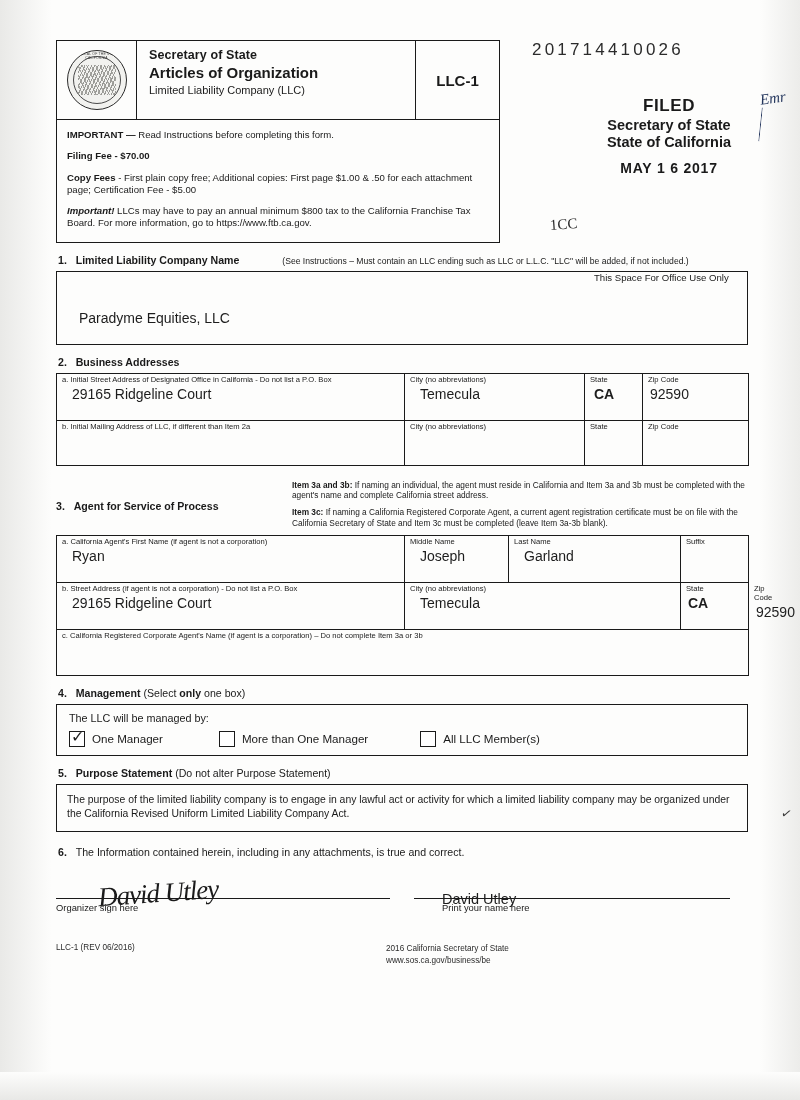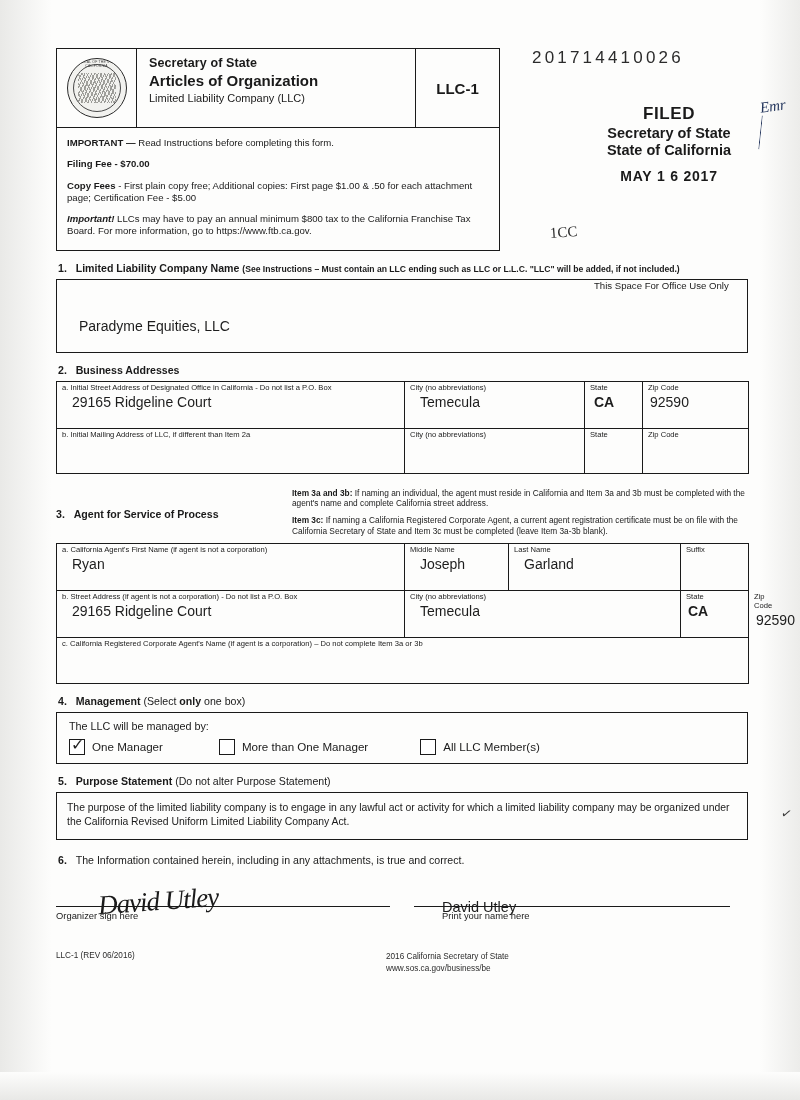--- a/index.html
+++ b/index.html
@@ -17,21 +17,21 @@
     position: absolute;
     left: 0; top: 0;
     width: 800px; height: 1100px;
     background: #fdfdfc;
   }
   
   .scan-edge-l { position:absolute; left:0; top:0; width:52px; height:1100px; background:linear-gradient(to right,#e9e9e7,#fdfdfc); }
   .scan-edge-r { position:absolute; right:0; top:0; width:40px; height:1100px; background:linear-gradient(to left,#ececea,#fdfdfc); }
   .scan-edge-b { position:absolute; left:0; bottom:0; width:800px; height:28px; background:linear-gradient(to top,#e8e8e6,#fdfdfc); }
 
-  .form { position: absolute; left: 56px; top: 48px; width: 692px; }
+  .form { position: absolute; left: 56px; top: 40px; width: 692px; }
 
   
   .hdr { display: flex; border: 1.4px solid #1a1a1a; width: 444px; height: 80px; }
   .seal-cell { width: 80px; border-right: 1.4px solid #1a1a1a; display:flex; align-items:center; justify-content:center; }
   .seal {
     width: 60px; height: 60px; border-radius: 50%;
     border: 1.6px solid #2a2a2a;
     position: relative;
     background: #f2f2ef;
     overflow: hidden;
@@ -95,21 +95,21 @@
   .ink-note {
     position: absolute; left: 18px; top: 176px;
     font-family: "Liberation Serif", serif; font-size: 15px; color: #2d2d2d;
     transform: rotate(-4deg);
   }
   .office-use { position: absolute; left: 62px; top: 232px; font-size: 9.6px; }
 
   
   .sec-title { font-size: 10.6px; font-weight: bold; margin: 11px 0 5px 2px; }
   .sec-title .norm { font-weight: normal; }
-  .sec-title .small { font-weight: bold; font-size: 8.6px; }
+  .sec-title .small { font-weight: normal; font-size: 8.6px; margin-left: 40px; }
   .box { border: 1.3px solid #1a1a1a; }
   .hand {
     font-family: "Liberation Sans", sans-serif;
     font-size: 14px; color: #1d1d1d;
   }
 
   
   .item1 { height: 74px; padding: 20px 8px; }
   .item1 .val { margin: 18px 0 0 14px; font-size: 14px; }
 

